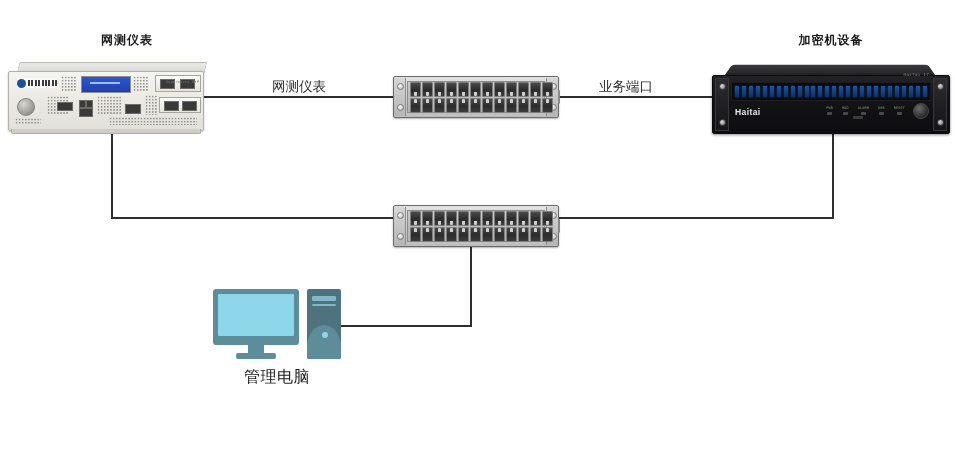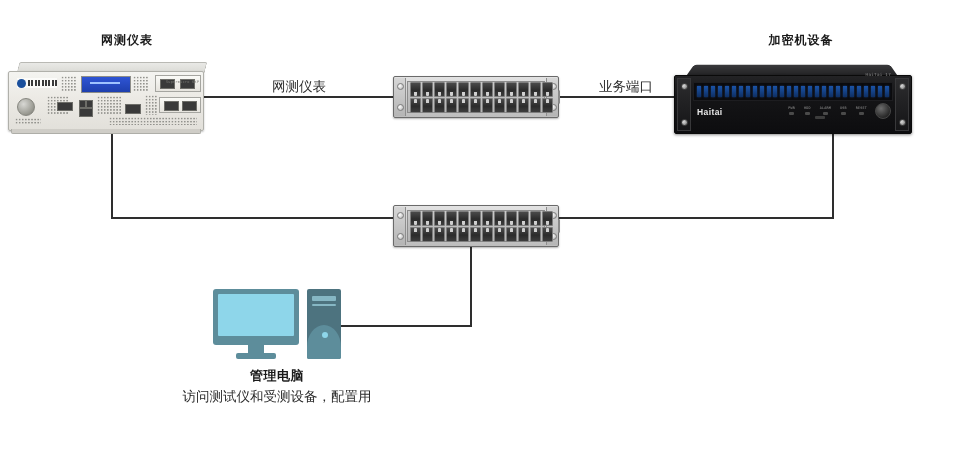--- a/index.html
+++ b/index.html
@@ -41,22 +41,22 @@
   .pc-caption {
     position: absolute;
     font-size: 13.5px;
     color: #2b2b2b;
     text-align: center;
     line-height: 21px;
     width: 260px;
   }
   .pc-title {
     position: absolute;
-    font-size: 13px;
-    font-weight: bold;
+    font-size: 16px;
+    font-weight: normal;
     color: #1a1a1a;
     text-align: center;
     width: 260px;
     letter-spacing: .5px;
   }
 
   
   .wire {
     position: absolute;
     background: #2e2e2e;
@@ -216,21 +216,21 @@
     width:16px; height:12px;
     margin-left:5px;
     background:linear-gradient(180deg,#2f2f2f,#161616);
     border:1px solid #8a8a8a;
     border-radius:1px;
   }
 
   
   .crypto {
     position:absolute;
-    left:674px; top:64px;
+    left:712px; top:64px;
     width:236px; height:62px;
     z-index:3;
   }
   .crypto .top-bevel {
     position:absolute;
     left:16px; top:0; width:204px; height:13px;
     background:linear-gradient(180deg,#3a3a3c 0%, #202022 100%);
     border-radius:3px 3px 0 0;
     transform: perspective(60px) rotateX(22deg);
   }
@@ -348,21 +348,21 @@
   }
 </style>
 </head>
 <body>
 
 <div id="canvas">
 
   <div class="node-title" style="left:64px; top:32px; width:126px;">网测仪表</div>
 
 
-  <div class="node-title" style="left:736px; top:32px; width:130px;">加密机设备</div>
+  <div class="node-title" style="left:766px; top:32px; width:130px;">加密机设备</div>
 
   <div class="wire h" style="left:204px; top:96px; width:189px;"></div>
 
   <div class="wire h" style="left:557px; top:96px; width:157px;"></div>
 
   <div class="wire v" style="left:111px; top:134px; height:84px;"></div>
   <div class="wire h" style="left:111px; top:217px; width:282px;"></div>
 
   <div class="wire v" style="left:832px; top:134px; height:84px;"></div>
   <div class="wire h" style="left:557px; top:217px; width:277px;"></div>
@@ -580,15 +580,14 @@
     <div class="pc-base"></div>
     <div class="pc-tower">
       <span class="bay"></span>
       <span class="bay2"></span>
       <span class="bottom"></span>
       <span class="pwr"></span>
     </div>
   </div>
 
   <div class="pc-title" style="left:147px; top:367px;">管理电脑</div>
-  <div class="pc-caption" style="left:147px; top:386px;">访问测试仪和受测设备，配置用</div>
 
 </div>
 
 </body></html>

